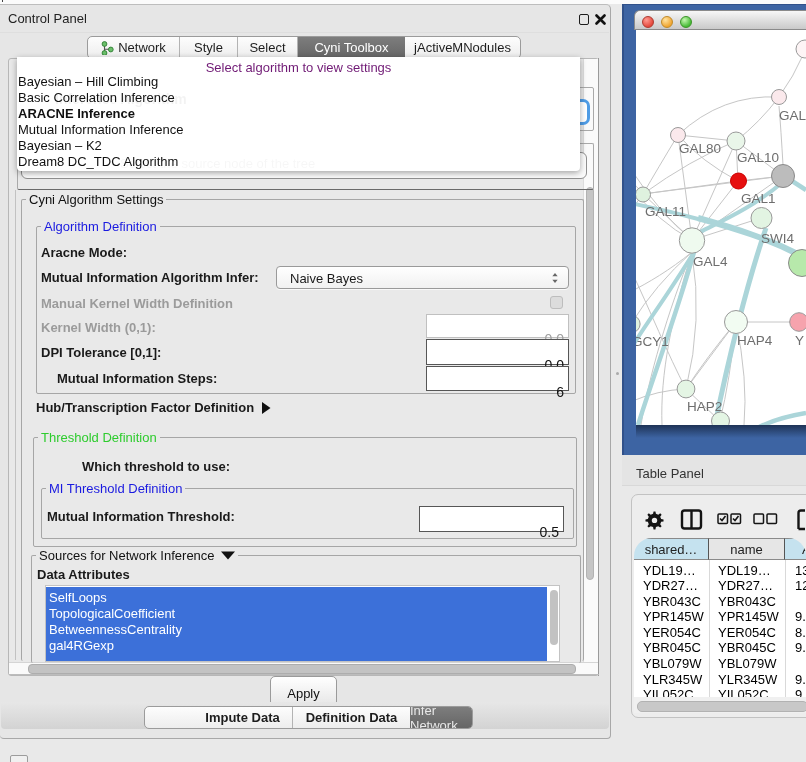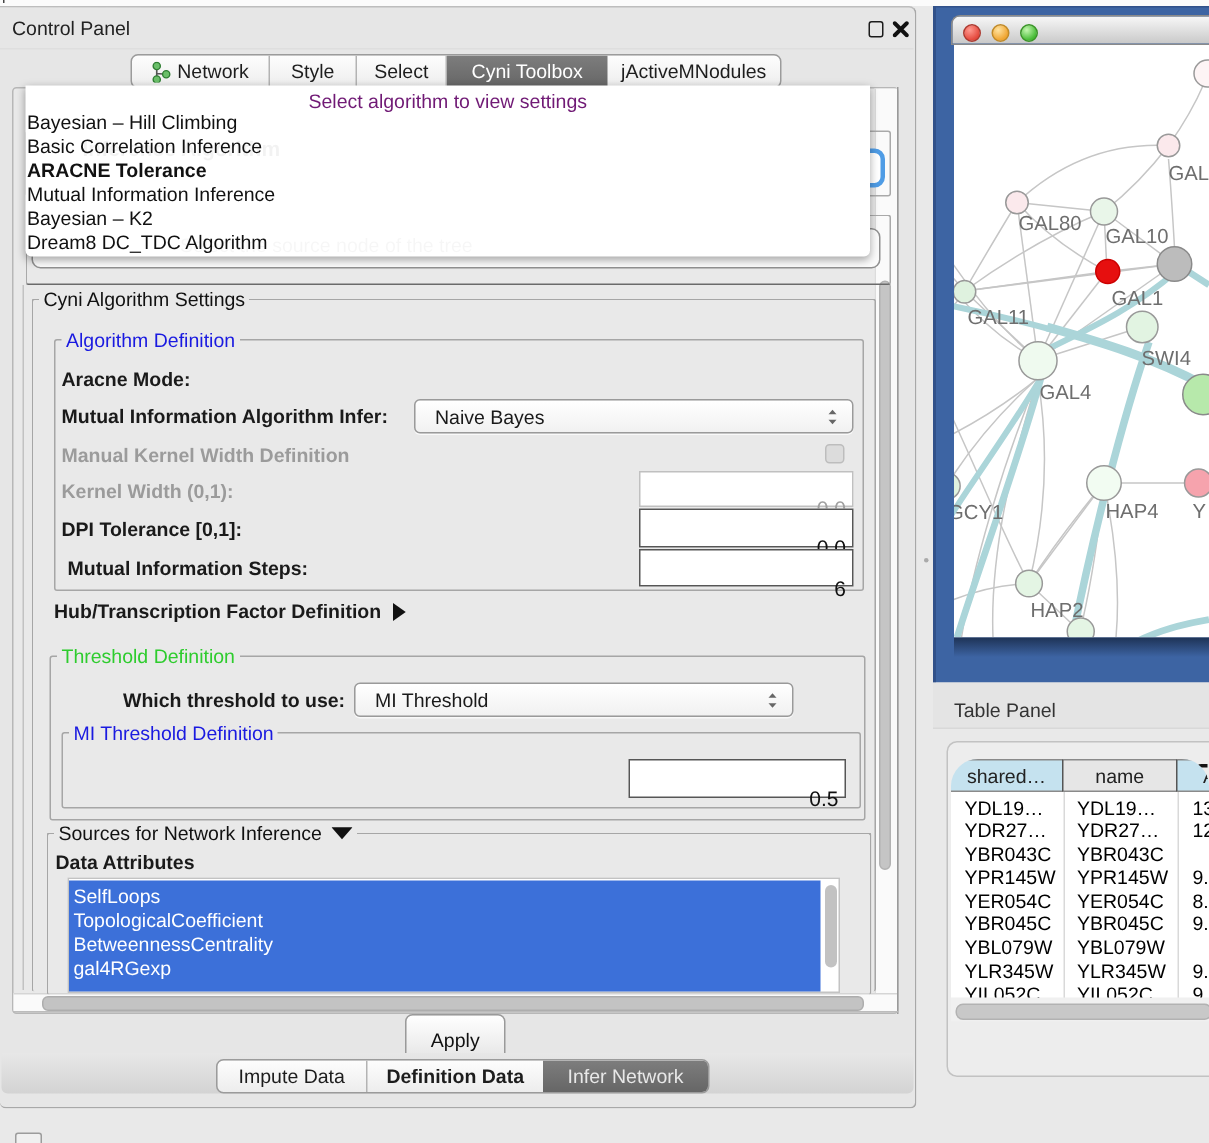--- a/index.html
+++ b/index.html
@@ -95,44 +95,38 @@
   <div class="lbl b dis" style="left:41px;top:320px;">Kernel Width (0,1):</div>
   <div class="field" style="left:426px;top:314px;width:141px;height:22px;border:1px solid #c0c0c0;">
       <span class="v" style="color:#a0a0a0;">0.0</span>
     </div>
 
   <div class="lbl b" style="left:41px;top:345px;">DPI Tolerance [0,1]:</div>
   <div class="field" style="left:426px;top:339px;width:141px;height:24px;">
       <span class="v">0.0</span>
     </div>
 
-  <div class="lbl b" style="left:45px;top:371px;">Mutual Information Steps:</div>
+  <div class="lbl b" style="left:57px;top:371px;">Mutual Information Steps:</div>
   <div class="field" style="left:426px;top:366px;width:141px;height:23px;">
       <span class="v">6</span>
     </div>
 
   <div class="lbl b" style="left:36px;top:400px;display:flex;align-items:center;">Hub/Transcription Factor Definition
     <svg style="margin-left:7px;" width="10" height="12" viewBox="0 0 10 12">
         <path d="M1 0 L9.5 6 L1 12 Z" fill="#111"></path>
       </svg></div>
 
   <div class="gbox" style="left:33px;top:437px;width:542px;height:108px;"></div>
   <div class="gtitle" style="left:38px;top:430px;color:#2ecc2e;">Threshold Definition</div>
 
   <div class="lbl b" style="left:82px;top:459px;">Which threshold to use:</div>
-  <div class="combo" style="left:236px;top:455px;width:291px;height:21px;">
-      <span class="ct">MI Threshold</span>
-    <svg class="chev" viewBox="0 0 9 14">
-        <path d="M4.5 1.5 L7.5 5 L1.5 5 Z" fill="#666"></path>
-        <path d="M4.5 12.5 L7.5 9 L1.5 9 Z" fill="#666"></path>
-      </svg>
-  </div>
 
   <div class="gbox" style="left:41px;top:488px;width:531px;height:49px;"></div>
   <div class="gtitle" style="left:46px;top:481px;color:#1a1ae0;">MI Threshold Definition</div>
+  <div class="lbl b" style="left:47px;top:509px;">Mutual Information Threshold:</div>
   <div class="field" style="left:419px;top:506px;width:143px;height:24px;">
       <span class="v">0.5</span>
     </div>
 
   <div class="gbox" style="left:31px;top:555px;width:548px;height:107px;border-bottom:none;"></div>
   <div class="gtitle" style="left:36px;top:548px;color:#111;display:flex;align-items:center;">Sources for Network Inference
     <svg style="margin-left:6px;" width="14" height="9" viewBox="0 0 14 9">
         <path d="M0 0.5 L14 0.5 L7 8.5 Z" fill="#111"></path>
       </svg></div>
   <div class="lbl b" style="left:37px;top:567px;">Data Attributes</div>
@@ -145,36 +139,36 @@
 
   <div class="abs" style="left:270px;top:676px;width:67px;height:34px;background:linear-gradient(#fff,#e3e3e3);
        border:1px solid #9a9a9a;border-radius:5px;display:flex;align-items:center;justify-content:center;
        font-size:13px;color:#111;box-sizing:border-box;">Apply</div>
 
   <div class="abs" style="left:1px;top:702px;width:608px;height:27px;background:linear-gradient(#e7e7e7,#d3d3d3);border-radius:0 0 4px 4px;"></div>
 
   <div class="abs" id="bottabs" style="left:144px;top:706px;width:329px;height:23px;
        border:1px solid #9b9b9b;border-radius:5px;overflow:hidden;display:flex;
        background:linear-gradient(#fdfdfd,#ededed);box-sizing:border-box;">
-    <div style="width:99px;border-right:1px solid #b3b3b3;display:flex;align-items:center;justify-content:center;font-size:13px;font-weight:normal;color:#1d1d1d;">Impute Data</div>
+    <div style="width:99px;border-right:1px solid #b3b3b3;display:flex;align-items:center;justify-content:center;font-size:13px;font-weight:bold;color:#1d1d1d;padding-left:48px;">Impute Data</div>
     <div style="width:117px;display:flex;align-items:center;justify-content:center;font-size:13px;font-weight:bold;color:#1d1d1d;">Definition Data</div>
     <div style="flex:1;background:linear-gradient(#7d7d7d,#666);display:flex;align-items:center;justify-content:center;font-size:13px;color:#e8e8e8;">Infer Network</div>
   </div>
 
   <div class="abs" style="left:10px;top:755px;width:16px;height:14px;background:#f0f0f0;border:1px solid #9c9c9c;border-radius:2px;"></div>
 
   <div class="abs" style="left:616px;top:372px;width:3px;height:3px;background:#aaa;border-radius:50%;"></div>
 
   <div class="abs" style="left:17px;top:57px;width:563px;height:114px;background:#fff;
        border-radius:0 0 4px 4px;box-shadow:0 2px 6px rgba(0,0,0,0.35);z-index:5;"></div>
   <div class="abs" style="left:17px;top:60px;width:563px;text-align:center;font-size:13px;color:#701a75;z-index:6;">Select algorithm to view settings</div>
   <div class="abs" style="left:55px;top:91px;font-size:14px;font-weight:bold;color:rgba(0,0,0,0.05);z-index:6;">Inference Algorithm</div>
   <div class="abs" style="left:120px;top:156px;font-size:13px;color:rgba(0,0,0,0.035);z-index:6;">Select the  source  node of the  tree</div>
   <div class="abs" style="left:18px;top:74px;font-size:13px;color:#111;line-height:16px;z-index:6;">
-    Bayesian – Hill Climbing<br>Basic Correlation Inference<br><span class="b">ARACNE Tolerance</span><br>Mutual Information Inference<br>Bayesian – K2<br>Dream8 DC_TDC Algorithm
+    Bayesian – Hill Climbing<br>Basic Correlation Inference<br><span class="b">ARACNE Inference</span><br>Mutual Information Inference<br>Bayesian – K2<br>Dream8 DC_TDC Algorithm
   </div>
 
   <div class="abs" style="left:622px;top:4px;width:184px;height:451px;background:#3d64a3;
        border-left:2px solid #31518a;border-top:1px solid #31518a;box-sizing:border-box;"></div>
 
   <div class="abs" style="left:634px;top:10px;width:172px;height:20px;
        background:linear-gradient(#f7f7f7,#c9c9c9);border:1px solid #8a8a8a;border-right:none;
        border-radius:6px 0 0 0;box-sizing:border-box;"></div>
   <div class="abs" style="left:642px;top:15.5px;width:10px;height:10px;border-radius:50%;
        background:radial-gradient(circle at 35% 30%, #ff9a90, #e4493d 70%);border:1px solid #ad3a30;box-sizing:content-box;"></div>
@@ -287,21 +281,21 @@
       <path d="M75 9.5 L77 11.5 L80.5 7" stroke-width="1.6"></path>
       <path d="M88 9.5 L90 11.5 L93.5 7" stroke-width="1.6"></path>
       <rect x="109" y="5" width="9.5" height="9.5" rx="1"></rect>
       <rect x="122" y="5" width="9.5" height="9.5" rx="1"></rect>
     </g>
     <g fill="none" stroke="#141414" stroke-width="2.4">
       <path d="M153.5 20 L153.5 4 Q153.5 1.5 156 1.5 L162 1.5 M153.5 20 L162 20"></path>
     </g>
   </svg>
 
-  <div class="abs" style="left:634px;top:506px;width:172px;height:214px;overflow:hidden;font-size:13px;border-radius:18px;">
+  <div class="abs" style="left:634px;top:538px;width:172px;height:214px;overflow:hidden;font-size:13px;border-radius:18px;">
     <div style="position:absolute;left:0;top:0;width:74px;height:22px;background:#c5e2ef;border-top:1px solid #8a8a8a;border-bottom:1px solid #8a8a8a;box-sizing:border-box;text-align:center;line-height:21px;color:#222;">shared…</div>
     <div style="position:absolute;left:74px;top:0;width:76px;height:22px;background:#e6e6e6;border-top:1px solid #8a8a8a;border-bottom:1px solid #8a8a8a;border-left:1px solid #555;box-sizing:border-box;text-align:center;line-height:21px;color:#222;">name</div>
     <div style="position:absolute;left:150px;top:0;width:26px;height:22px;background:#c5e2ef;border-top:1px solid #8a8a8a;border-bottom:1px solid #8a8a8a;border-left:1px solid #555;box-sizing:border-box;line-height:21px;color:#222;padding-left:17px;">A</div>
     <div style="position:absolute;left:0;top:22px;width:172px;height:140px;background:#fff;"></div>
     <div style="position:absolute;left:74.5px;top:22px;width:1px;height:140px;background:#d9d9d9;"></div>
     <div style="position:absolute;left:150.5px;top:22px;width:1px;height:140px;background:#d9d9d9;"></div>
     <div style="position:absolute;left:9px;top:24.5px;line-height:15.6px;color:#000;">YDL19…<br>YDR27…<br>YBR043C<br>YPR145W<br>YER054C<br>YBR045C<br>YBL079W<br>YLR345W<br>YIL052C</div>
     <div style="position:absolute;left:84px;top:24.5px;line-height:15.6px;color:#000;">YDL19…<br>YDR27…<br>YBR043C<br>YPR145W<br>YER054C<br>YBR045C<br>YBL079W<br>YLR345W<br>YIL052C</div>
     <div style="position:absolute;left:161px;top:24.5px;line-height:15.6px;color:#000;">13<br>12<br>&nbsp;<br>9.<br>8.<br>9.<br>&nbsp;<br>9.<br>9.</div>
     <div style="position:absolute;left:0;top:159px;width:172px;height:16px;background:#f0f0f0;"></div>

